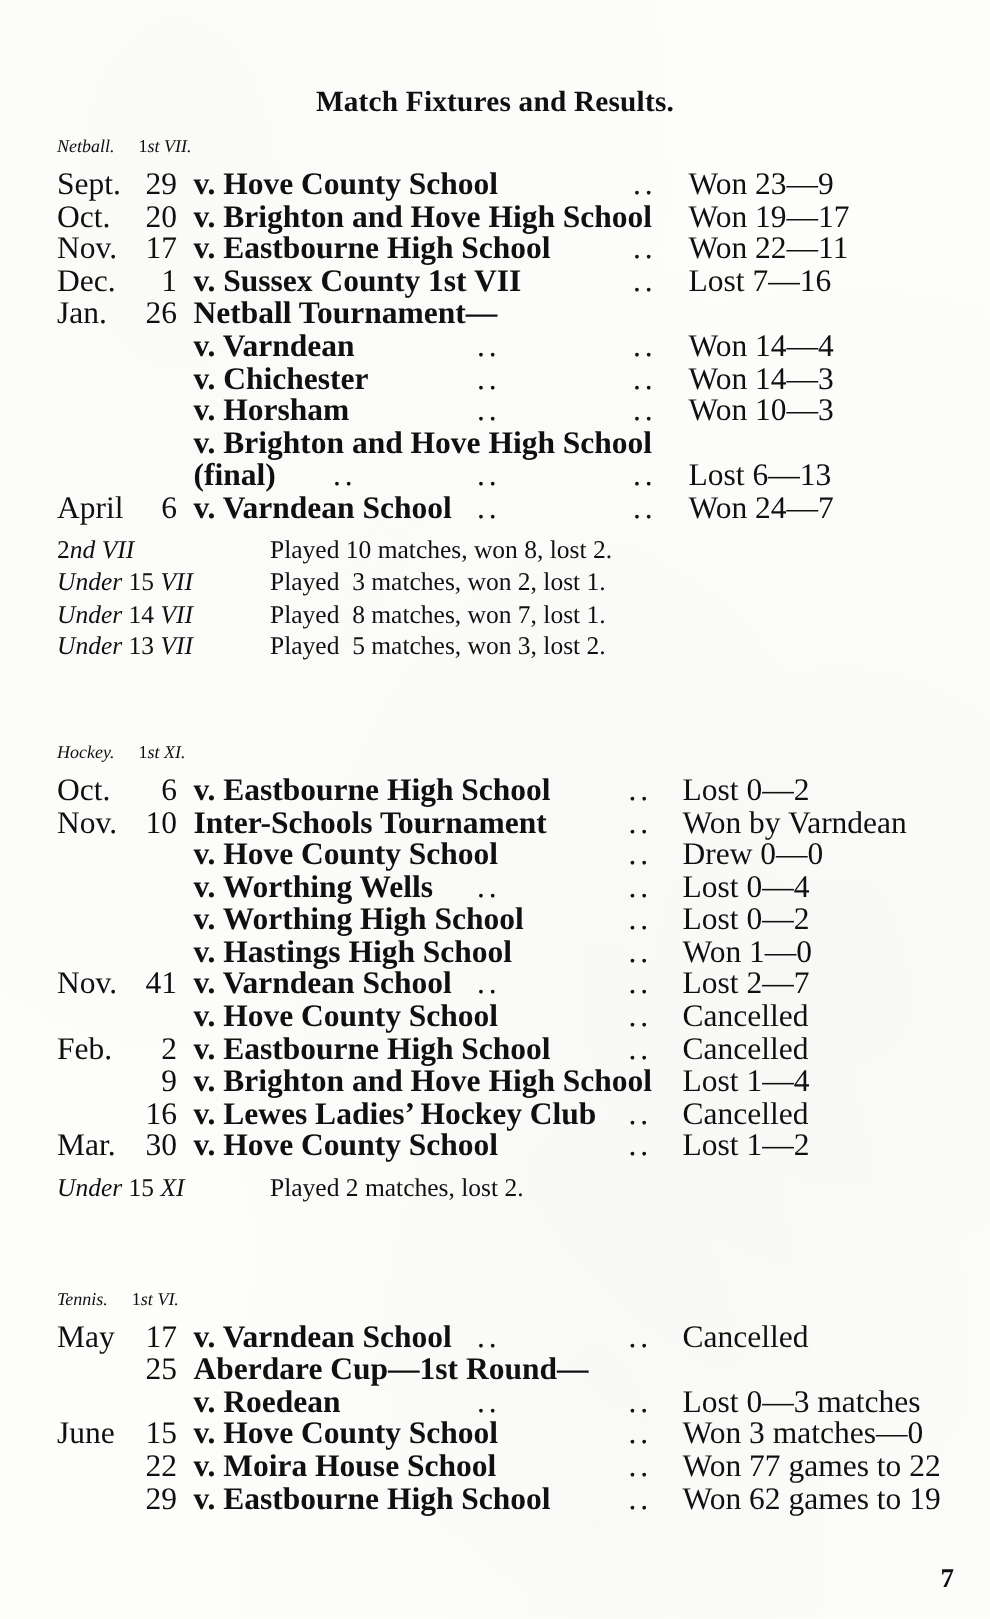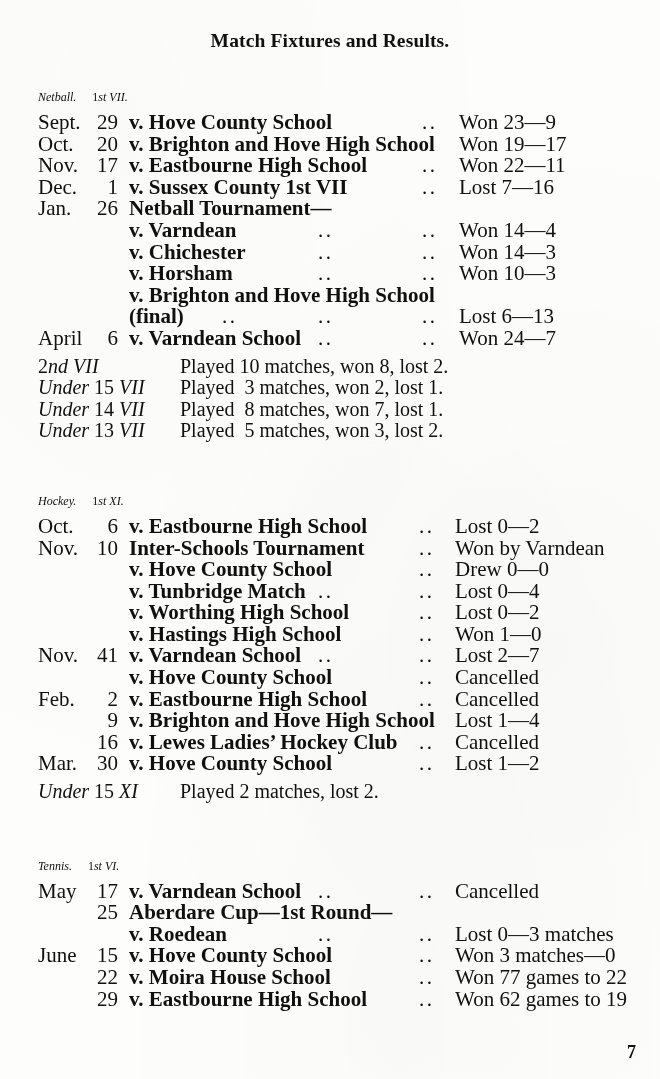--- a/index.html
+++ b/index.html
@@ -23,21 +23,21 @@
     box-sizing: border-box;
     background:
       radial-gradient(ellipse at 18% 12%, rgba(0,0,0,0.012) 0%, rgba(0,0,0,0) 55%),
       radial-gradient(ellipse at 85% 60%, rgba(0,0,0,0.015) 0%, rgba(0,0,0,0) 60%),
       radial-gradient(ellipse at 60% 95%, rgba(0,0,0,0.012) 0%, rgba(0,0,0,0) 55%),
       #fdfdfb;
   }
 
   .page-title {
     position: absolute;
-    top: 30px;
+    top: 58px;
     left: 0;
     width: 660px;
     text-align: center;
     font-size: 19.5px;
     font-weight: bold;
     letter-spacing: 0.15px;
   }
 
   .content {
     position: absolute;
@@ -118,21 +118,21 @@
     top: 0;
   }
   
   .col-b .dots-c { left: 419px; }
   .col-b .result { left: 455px; }
 
   
   .summary {
     position: relative;
     height: 21.6px;
-    font-size: 20px;
+    font-size: 17px;
     line-height: 21.6px;
     white-space: pre;
     text-decoration: underline;
   }
   .summary .team-label {
     position: absolute;
     left: 38px;
     top: 0;
     font-style: italic;
   }
@@ -182,21 +182,21 @@
         <div class="summary"><span class="team-label"><span class="num"></span><span class="ord">Under</span> <span class="num">15</span> <span>VII</span></span><span class="detail">Played  3 matches, won 2, lost 1.</span></div>
         <div class="summary"><span class="team-label"><span class="num"></span><span class="ord">Under</span> <span class="num">14</span> <span>VII</span></span><span class="detail">Played  8 matches, won 7, lost 1.</span></div>
         <div class="summary"><span class="team-label"><span class="num"></span><span class="ord">Under</span> <span class="num">13</span> <span>VII</span></span><span class="detail">Played  5 matches, won 3, lost 2.</span></div>
       </div>
       <div class="section section-gap-hockey">
         <div class="section-heading"><span class="sport">Hockey.</span><span class="team"><span>1</span><span class="ord">st</span> <span class="roman">XI.</span></span></div>
         <div class="fixtures col-b">
           <div class="row"><span class="month">Oct.</span><span class="day">6</span><span class="opponent">v. Eastbourne High School</span><span class="dots-a dots"></span><span class="dots-b dots"></span><span class="dots-c dots">..</span><span class="result">Lost 0—2</span></div>
           <div class="row"><span class="month">Nov.</span><span class="day">10</span><span class="opponent">Inter-Schools Tournament</span><span class="dots-a dots"></span><span class="dots-b dots"></span><span class="dots-c dots">..</span><span class="result">Won by Varndean</span></div>
           <div class="row"><span class="month"></span><span class="day"></span><span class="opponent">v. Hove County School</span><span class="dots-a dots"></span><span class="dots-b dots"></span><span class="dots-c dots">..</span><span class="result">Drew 0—0</span></div>
-          <div class="row"><span class="month"></span><span class="day"></span><span class="opponent">v. Tunbridge Match</span><span class="dots-a dots"></span><span class="dots-b dots">..</span><span class="dots-c dots">..</span><span class="result">Lost 0—4</span></div>
+          <div class="row"><span class="month"></span><span class="day"></span><span class="opponent">v. Worthing Wells</span><span class="dots-a dots"></span><span class="dots-b dots">..</span><span class="dots-c dots">..</span><span class="result">Lost 0—4</span></div>
           <div class="row"><span class="month"></span><span class="day"></span><span class="opponent">v. Worthing High School</span><span class="dots-a dots"></span><span class="dots-b dots"></span><span class="dots-c dots">..</span><span class="result">Lost 0—2</span></div>
           <div class="row"><span class="month"></span><span class="day"></span><span class="opponent">v. Hastings High School</span><span class="dots-a dots"></span><span class="dots-b dots"></span><span class="dots-c dots">..</span><span class="result">Won 1—0</span></div>
           <div class="row"><span class="month">Nov.</span><span class="day">41</span><span class="opponent">v. Varndean School</span><span class="dots-a dots"></span><span class="dots-b dots">..</span><span class="dots-c dots">..</span><span class="result">Lost 2—7</span></div>
           <div class="row"><span class="month"></span><span class="day"></span><span class="opponent">v. Hove County School</span><span class="dots-a dots"></span><span class="dots-b dots"></span><span class="dots-c dots">..</span><span class="result">Cancelled</span></div>
           <div class="row"><span class="month">Feb.</span><span class="day">2</span><span class="opponent">v. Eastbourne High School</span><span class="dots-a dots"></span><span class="dots-b dots"></span><span class="dots-c dots">..</span><span class="result">Cancelled</span></div>
           <div class="row"><span class="month"></span><span class="day">9</span><span class="opponent">v. Brighton and Hove High School</span><span class="dots-a dots"></span><span class="dots-b dots"></span><span class="dots-c dots"></span><span class="result">Lost 1—4</span></div>
           <div class="row"><span class="month"></span><span class="day">16</span><span class="opponent">v. Lewes Ladies’ Hockey Club</span><span class="dots-a dots"></span><span class="dots-b dots"></span><span class="dots-c dots">..</span><span class="result">Cancelled</span></div>
           <div class="row"><span class="month">Mar.</span><span class="day">30</span><span class="opponent">v. Hove County School</span><span class="dots-a dots"></span><span class="dots-b dots"></span><span class="dots-c dots">..</span><span class="result">Lost 1—2</span></div>
         </div>
         <div class="summary summary-first"><span class="team-label"><span class="num"></span><span class="ord">Under</span> <span class="num">15</span> <span>XI</span></span><span class="detail">Played 2 matches, lost 2.</span></div>

